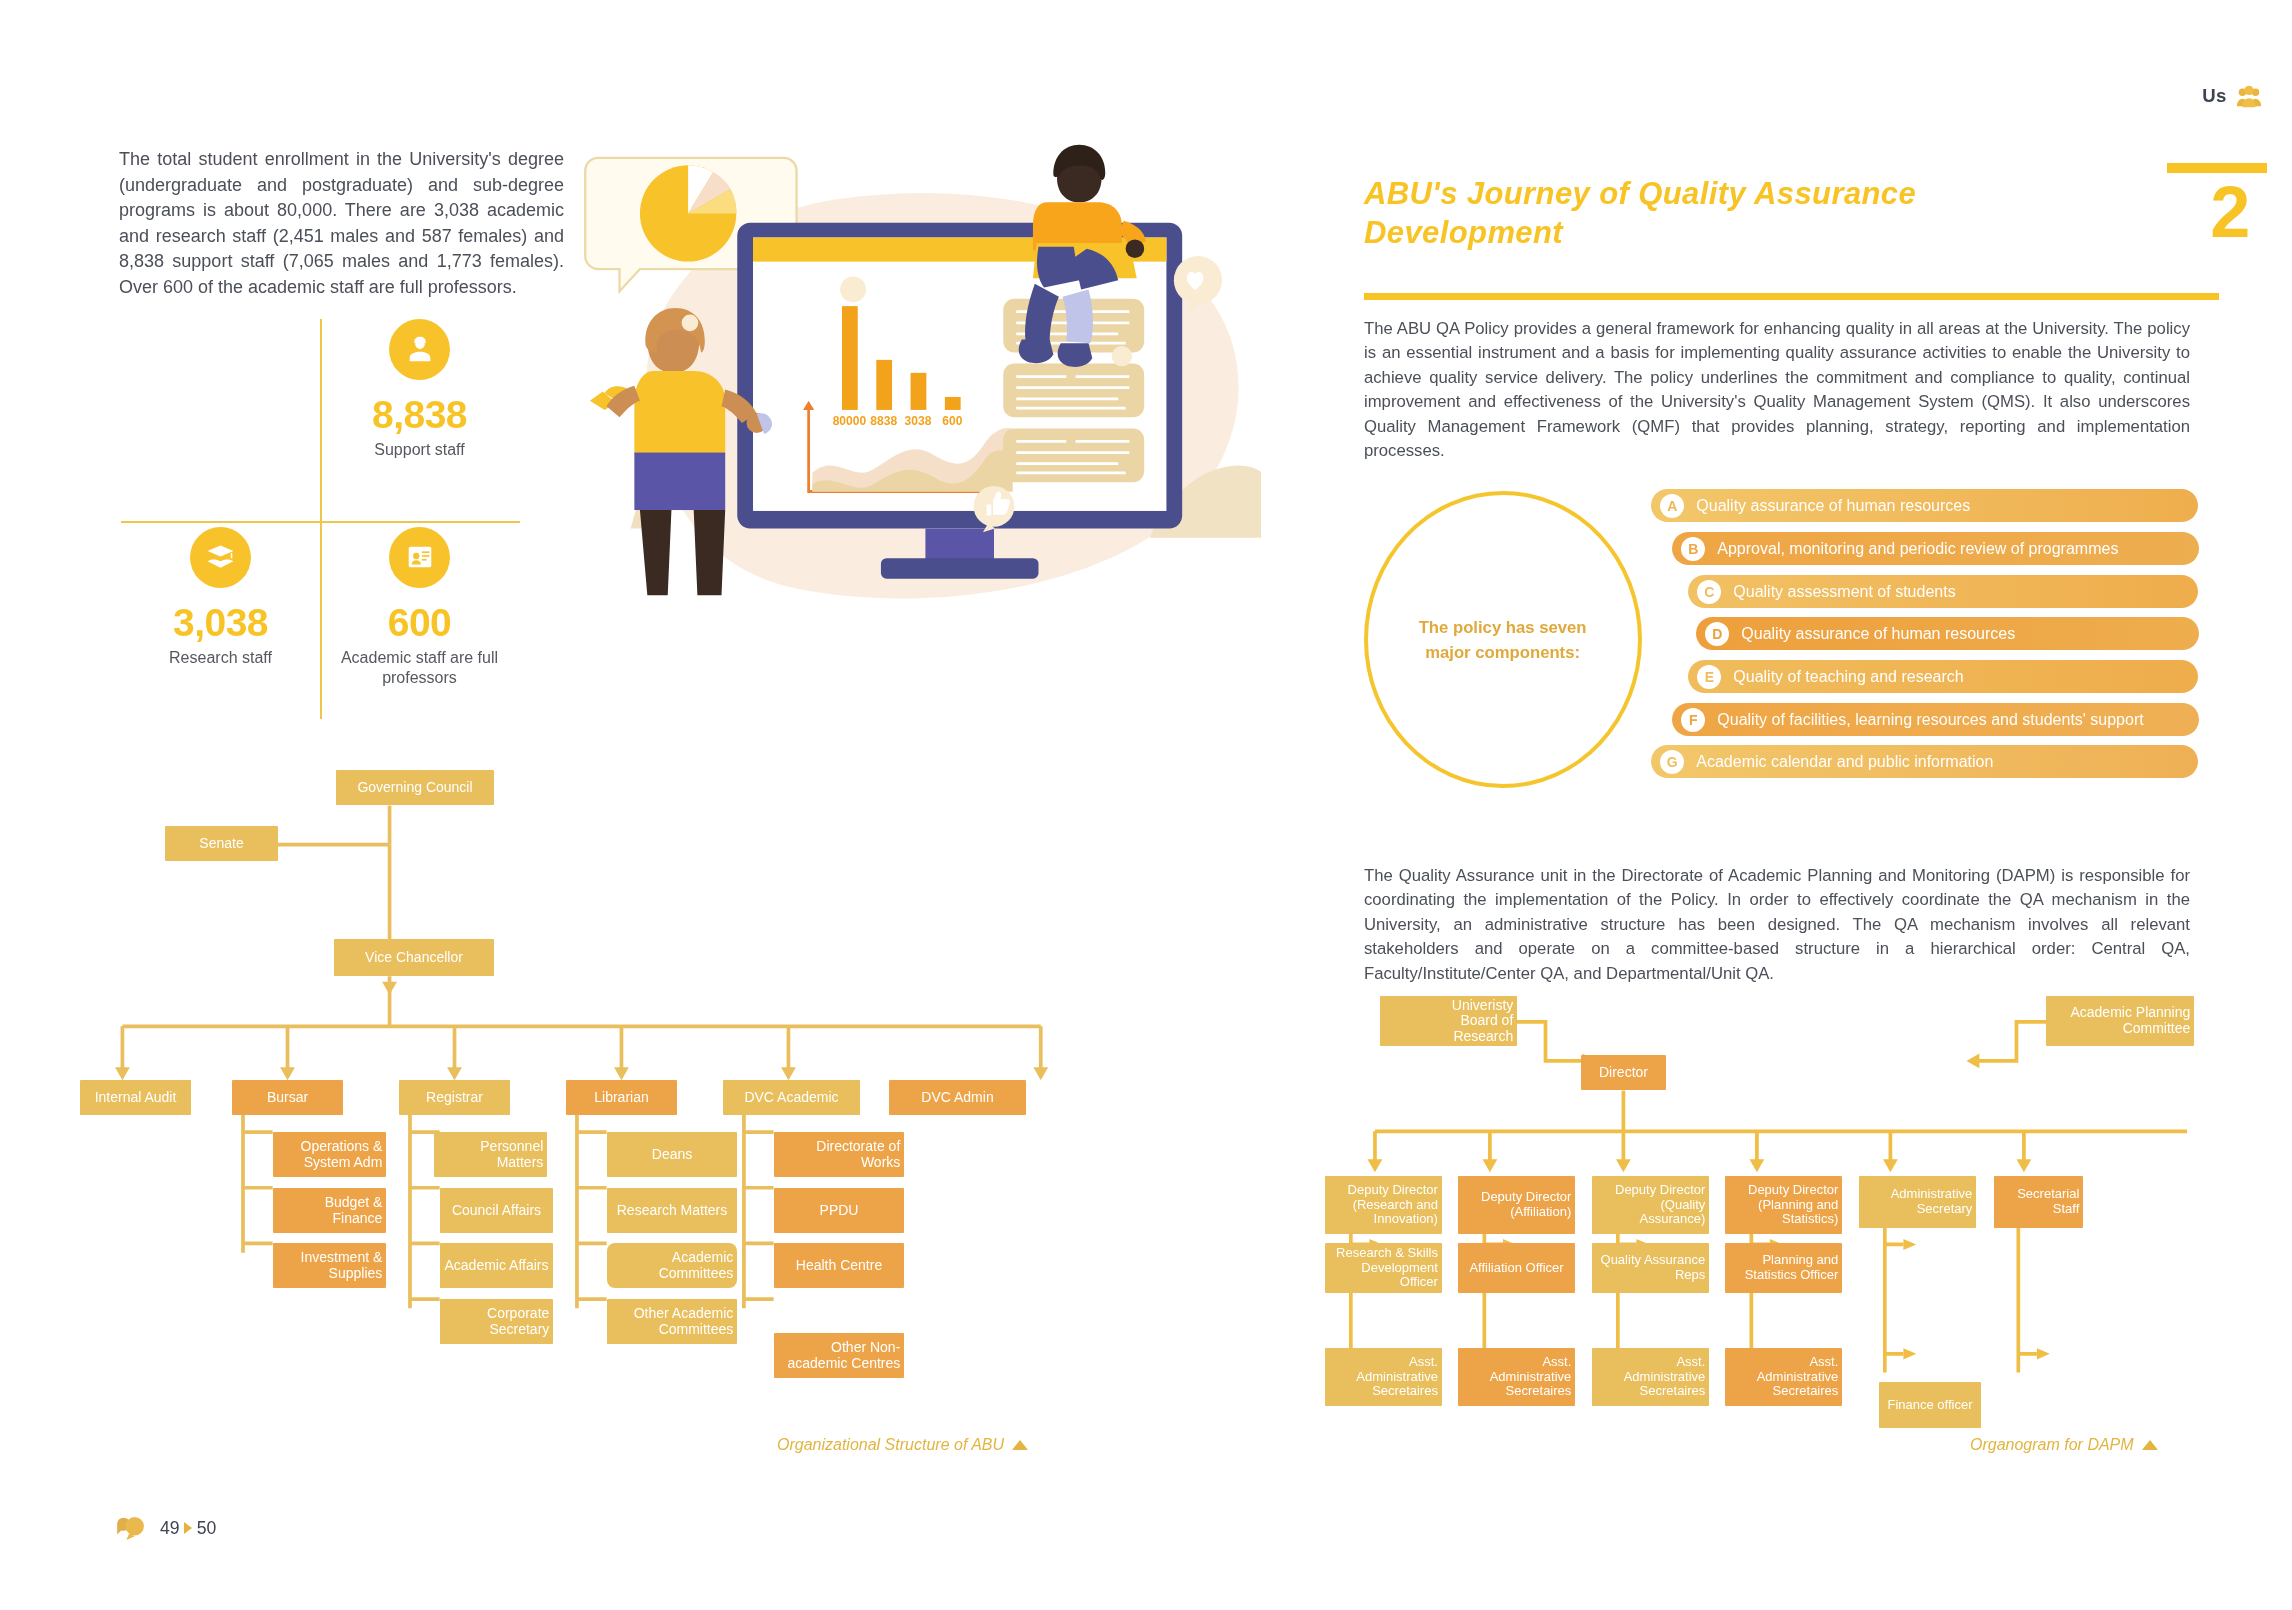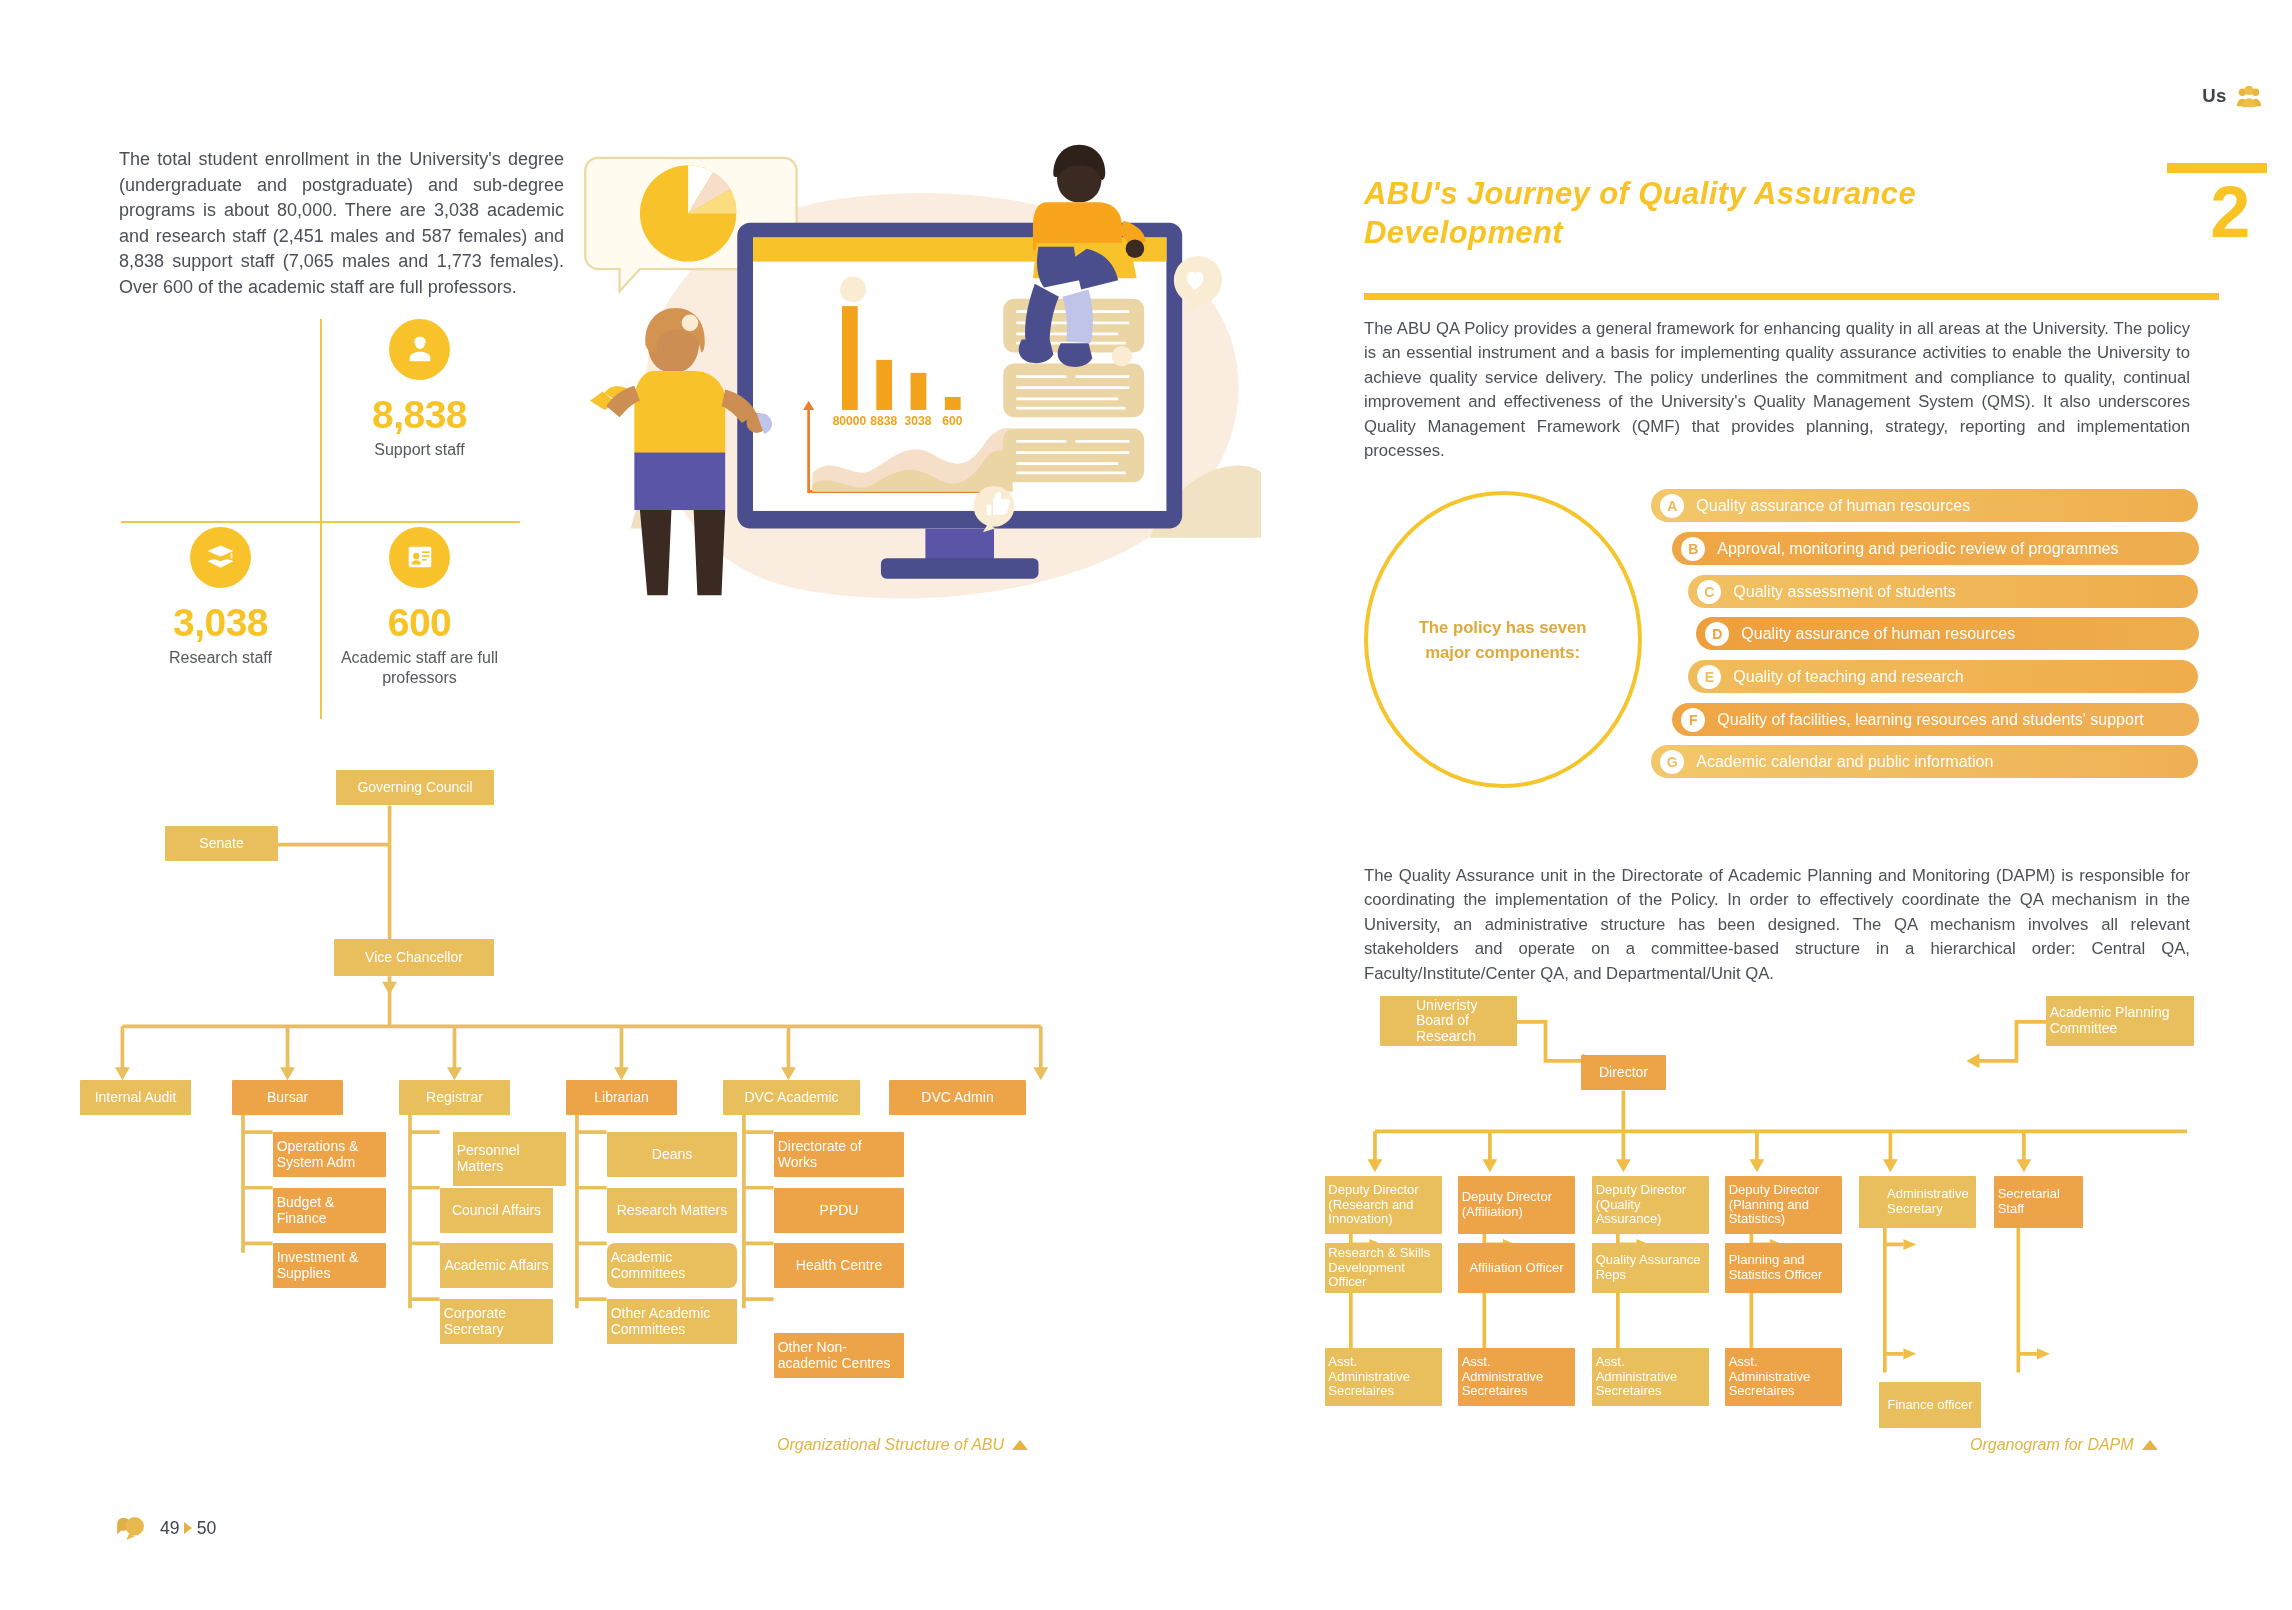--- a/index.html
+++ b/index.html
@@ -35,21 +35,21 @@
   .stat-value { font-size: 39px; font-weight: bold; color: #F7C325; margin-top: 13px; letter-spacing: -0.5px; }
   .stat-label { font-size: 16px; color: #55585f; text-align: center; line-height: 1.25; margin-top: 3.7px; max-width: 176px; }
 
   
   .illus { position: absolute; left: 575px; top: 130px; width: 686px; height: 482px; }
 
   
   .orgchart { position: absolute; left: 102px; top: 761px; width: 974px; height: 668px; }
   .node {
     position: absolute; display: flex; align-items: center; justify-content: center;
-    text-align: left; color: #ffffff; font-size: 14px; line-height: 1.12;
+    text-align: right; color: #ffffff; font-size: 14px; line-height: 1.12;
     padding: 2.8px 3.7px; border-radius: 0.9px;
   }
   .n-light { background: #E9BE5C; }
   .n-dark  { background: #EDA448; }
 
   
   .caption {
     position: absolute; font-size: 16px; font-style: italic; color: #E2B440;
     display: flex; align-items: center; gap: 8.3px; white-space: nowrap;
   }
@@ -303,21 +303,21 @@
     <div class="node n-dark" style="left:130px;top:319px;width:111px;height:35px;">Bursar</div>
     <div class="node n-light" style="left:297px;top:319px;width:111px;height:35px;">Registrar</div>
     <div class="node n-dark" style="left:464px;top:319px;width:111px;height:35px;">Librarian</div>
     <div class="node n-light" style="left:621px;top:319px;width:137px;height:35px;">DVC Academic</div>
     <div class="node n-dark" style="left:787px;top:319px;width:137px;height:35px;">DVC Admin</div>
 
     <div class="node n-dark" style="left:171px;top:371px;width:113px;height:45px;">Operations &amp; System Adm</div>
     <div class="node n-dark" style="left:171px;top:427px;width:113px;height:45px;">Budget &amp; Finance</div>
     <div class="node n-dark" style="left:171px;top:482px;width:113px;height:45px;">Investment &amp; Supplies</div>
 
-    <div class="node n-light" style="left:351px;top:371px;width:113px;height:54px;">Personnel Matters</div>
+    <div class="node n-light" style="left:332px;top:371px;width:113px;height:45px;">Personnel Matters</div>
     <div class="node n-light" style="left:338px;top:427px;width:113px;height:45px;">Council Affairs</div>
     <div class="node n-light" style="left:338px;top:482px;width:113px;height:45px;">Academic Affairs</div>
     <div class="node n-light" style="left:338px;top:538px;width:113px;height:45px;">Corporate Secretary</div>
 
     <div class="node n-light" style="left:505px;top:371px;width:130px;height:45px;">Deans</div>
     <div class="node n-light" style="left:505px;top:427px;width:130px;height:45px;">Research Matters</div>
     <div class="node n-light" style="left:505px;top:482px;width:130px;height:45px;border-radius:8px;">Academic Committees</div>
     <div class="node n-light" style="left:505px;top:538px;width:130px;height:45px;">Other Academic Committees</div>
 
     <div class="node n-dark" style="left:672px;top:371px;width:130px;height:45px;">Directorate of Works</div>

